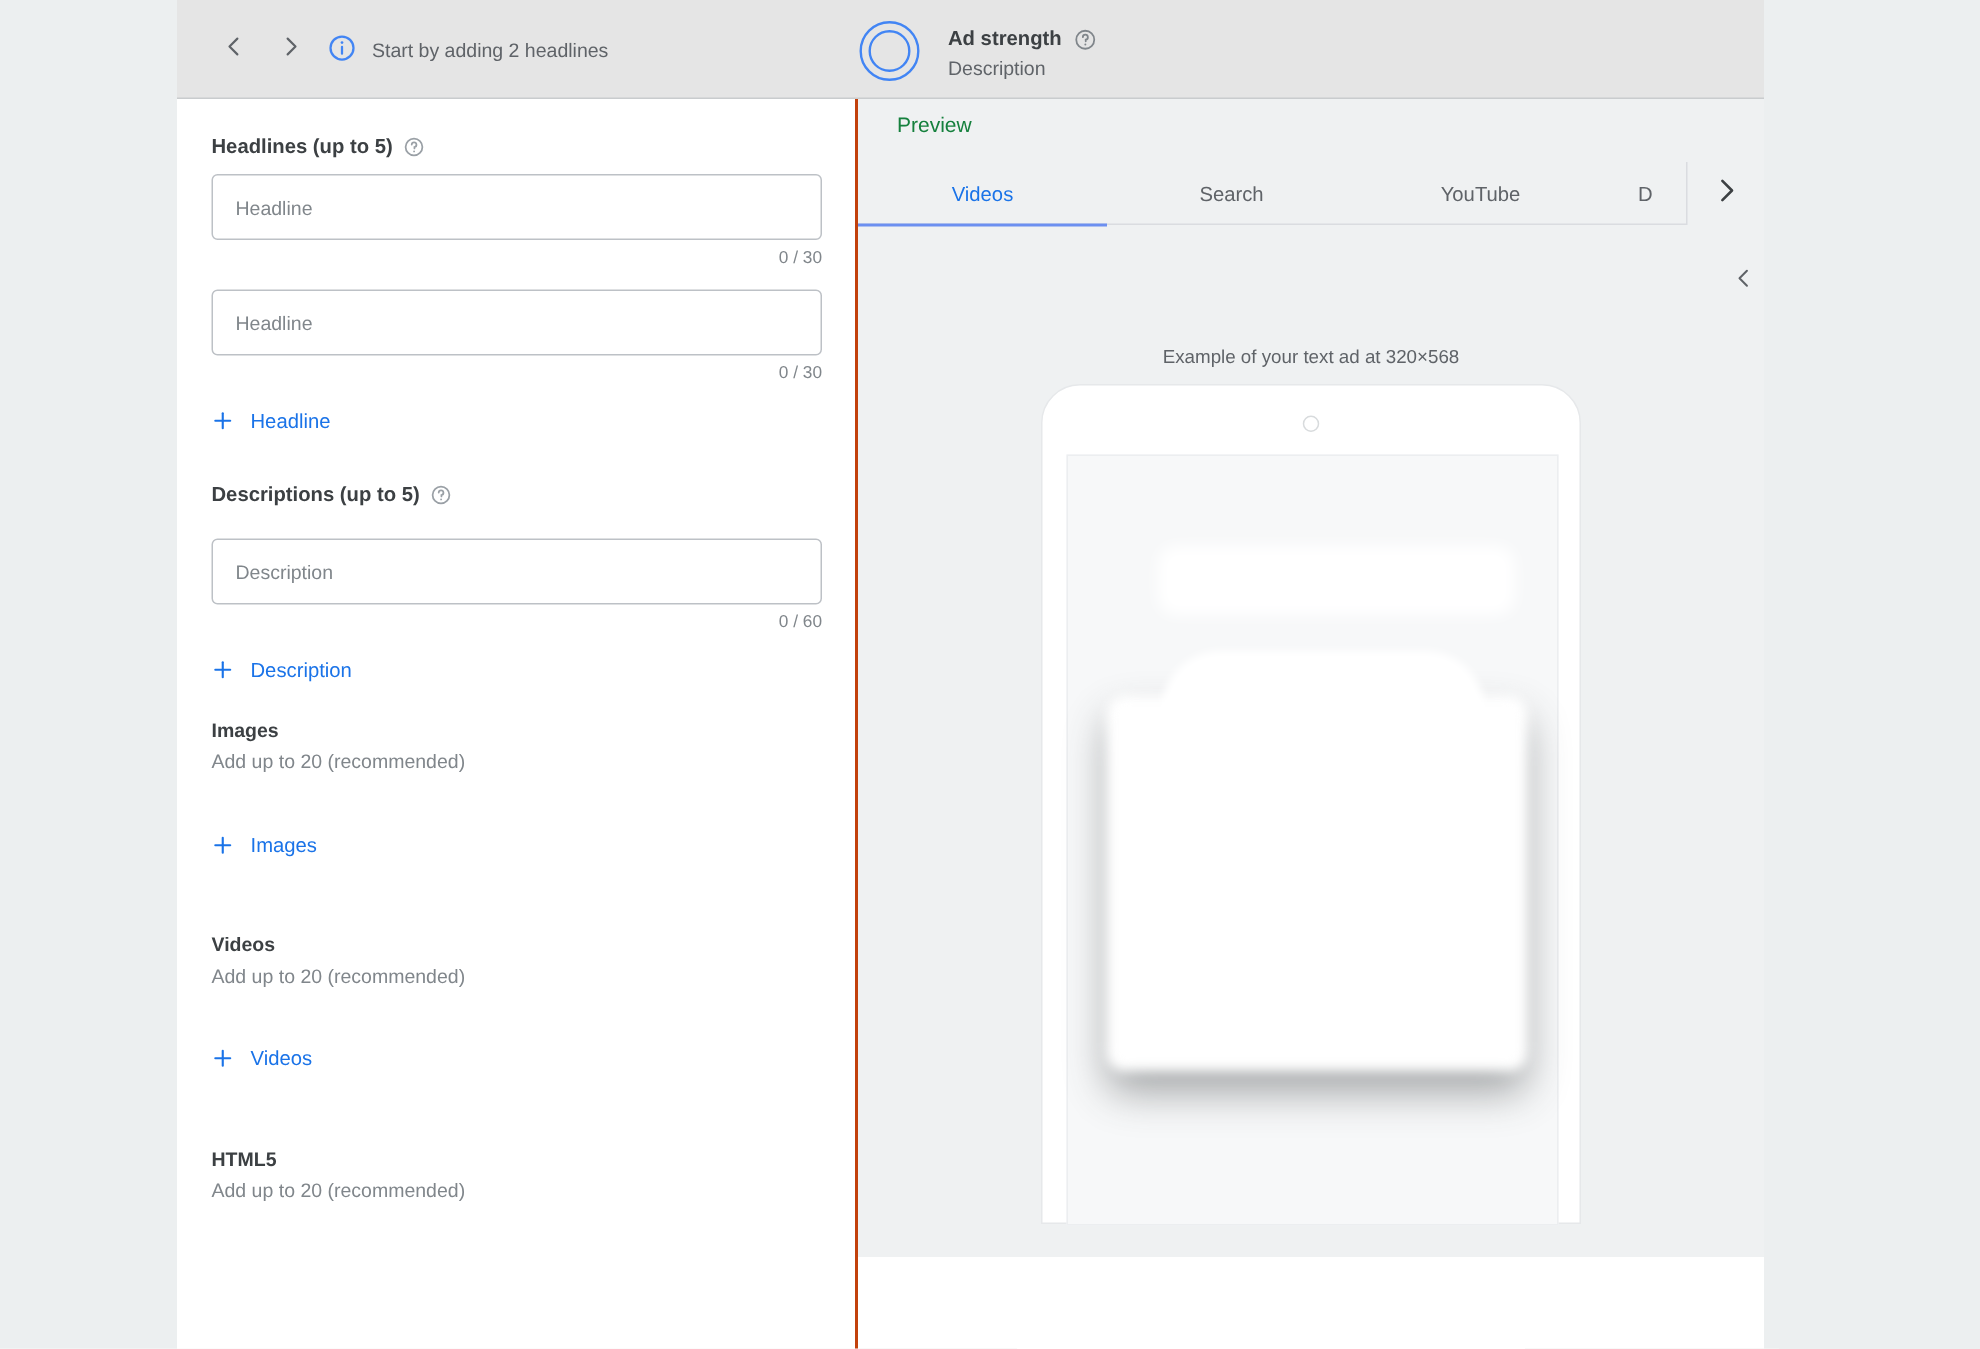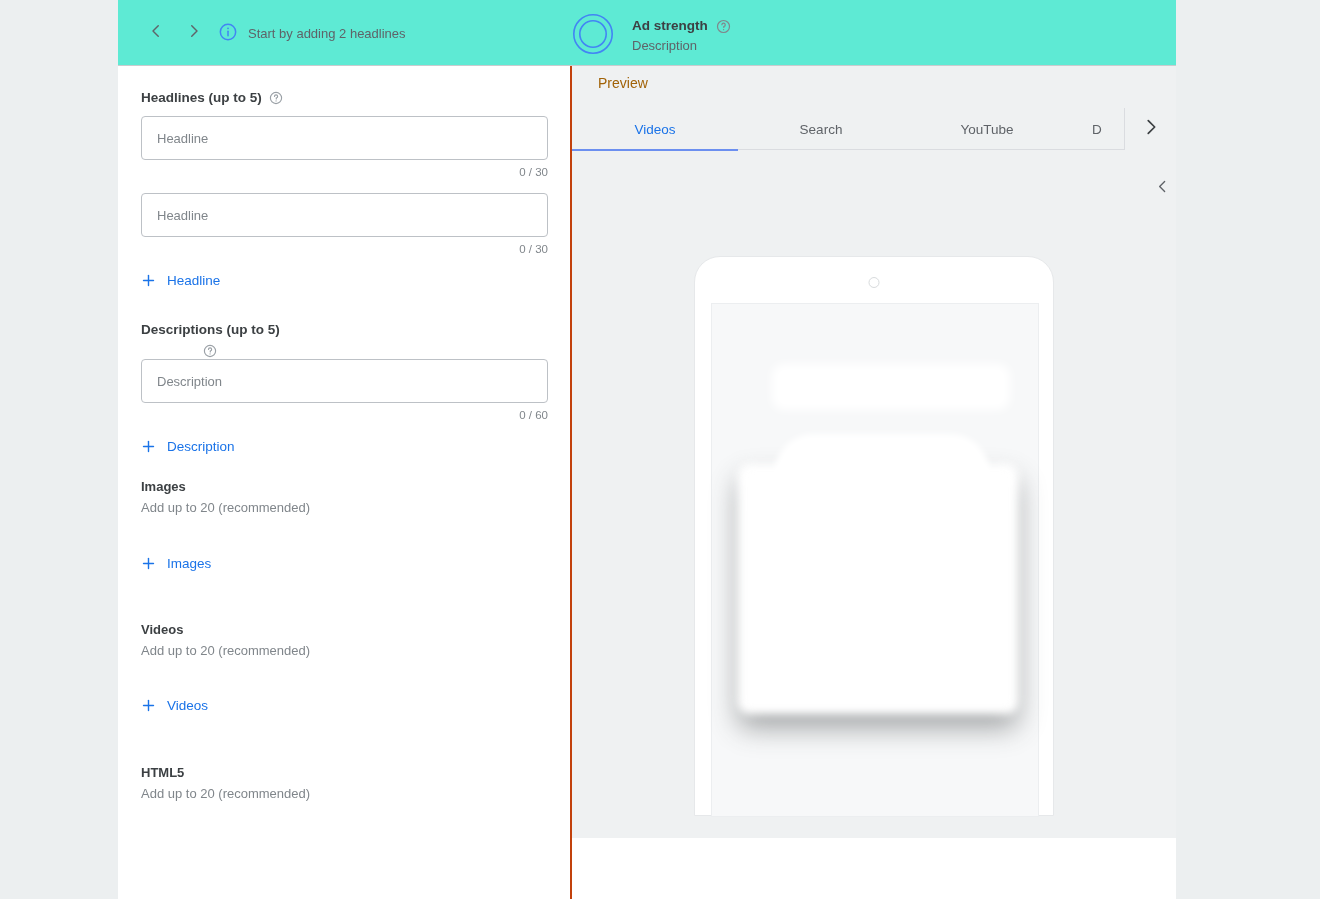--- a/index.html
+++ b/index.html
@@ -42,21 +42,21 @@
     width: 32px; height: 32px;
     display: flex; align-items: center; justify-content: center;
     cursor: pointer; border-radius: 50%;
   }
   #collapse-btn svg { width: 20px; height: 20px; }
 
   
   #strength-bar {
     position: relative;
     height: 66px;
-    background: #5eead4;
+    background: #e5e5e5;
     border-bottom: 1px solid #c9ccce;
   }
   .nav-chev {
     position: absolute; top: 21px;
     width: 24px; height: 24px;
     display: flex; align-items: center; justify-content: center;
     cursor: pointer;
   }
   #strength-prev { left: 26px; }
   #strength-next { left: 64px; }
@@ -167,21 +167,21 @@
     font-size: 13px; font-weight: bold; color: #3c4043;
   }
   .asset-block-sub {
     position: absolute; left: 23px;
     font-size: 13px; color: #80868b;
   }
 
   
   #preview-title {
     position: absolute; left: 26px; top: 9px;
-    font-size: 14px; color: #a16207;
+    font-size: 14px; color: #15803d;
   }
   #preview-tabs {
     position: absolute; left: 0; top: 42px;
     width: 604px; height: 42px;
     border-bottom: 1px solid #dadce0;
   }
   .preview-tab {
     position: absolute; top: 0;
     height: 42px;
     display: flex; align-items: center; justify-content: center;
@@ -356,21 +356,21 @@
       <div class="add-link" style="top:206px;">
         <span class="plus-icon">
           <svg viewBox="0 0 24 24" fill="none" stroke="#1a73e8" stroke-width="2" stroke-linecap="round">
             <line x1="12" y1="5" x2="12" y2="19"></line>
             <line x1="5" y1="12" x2="19" y2="12"></line>
           </svg>
         </span>
         <span class="add-text">Headline</span>
       </div>
 
-      <div class="field-group-label" style="left:23px; top:256px;flex-direction:column;">
+      <div class="field-group-label" style="left:23px; top:256px;">
         <span>Descriptions (up to 5)</span>
         <span class="help-icon">
           <svg viewBox="0 0 24 24" fill="none" stroke="#9aa0a6" stroke-width="2">
             <circle cx="12" cy="12" r="9.6"></circle>
             <path d="M9.4 9.2a2.7 2.7 0 1 1 3.1 2.8v1.6" stroke-linecap="round"></path>
             <circle cx="12.1" cy="17" r="1.05" fill="#9aa0a6" stroke="none"></circle>
           </svg>
         </span>
       </div>
 
@@ -436,20 +436,21 @@
       </div>
 
       <div class="pv-ctrl" id="pv-prev">
         <span>
           <svg viewBox="0 0 24 24" width="17" height="17" fill="none" stroke="#5f6368" stroke-width="1.9" stroke-linecap="round" stroke-linejoin="round">
             <polyline points="15 5 8 12 15 19"></polyline>
           </svg>
         </span>
       </div>
 
+      <div id="preview-caption">Example of your text ad at 320×568</div>
 
       <div id="phone-frame">
         <div id="phone-camera"></div>
         <div id="phone-screen">
           <div id="ph-bar"></div>
           <div id="ph-card"></div>
           <div id="ph-icon"></div>
         </div>
       </div>
     </div>

